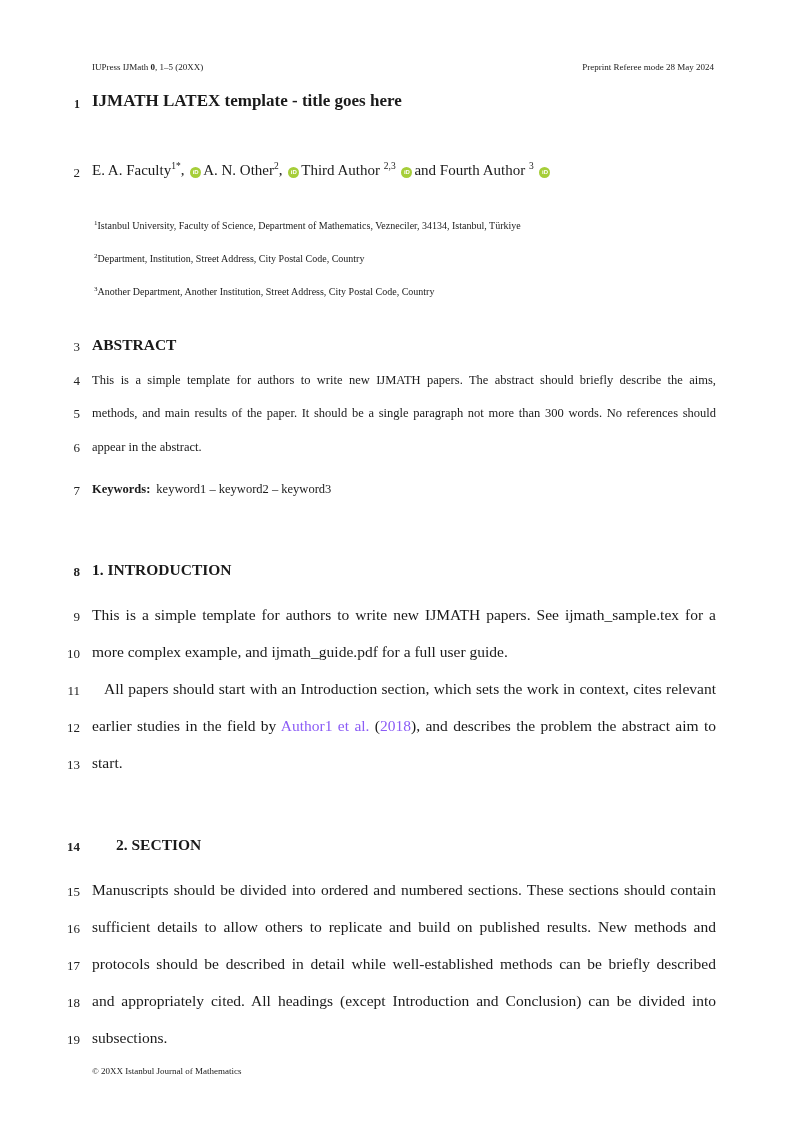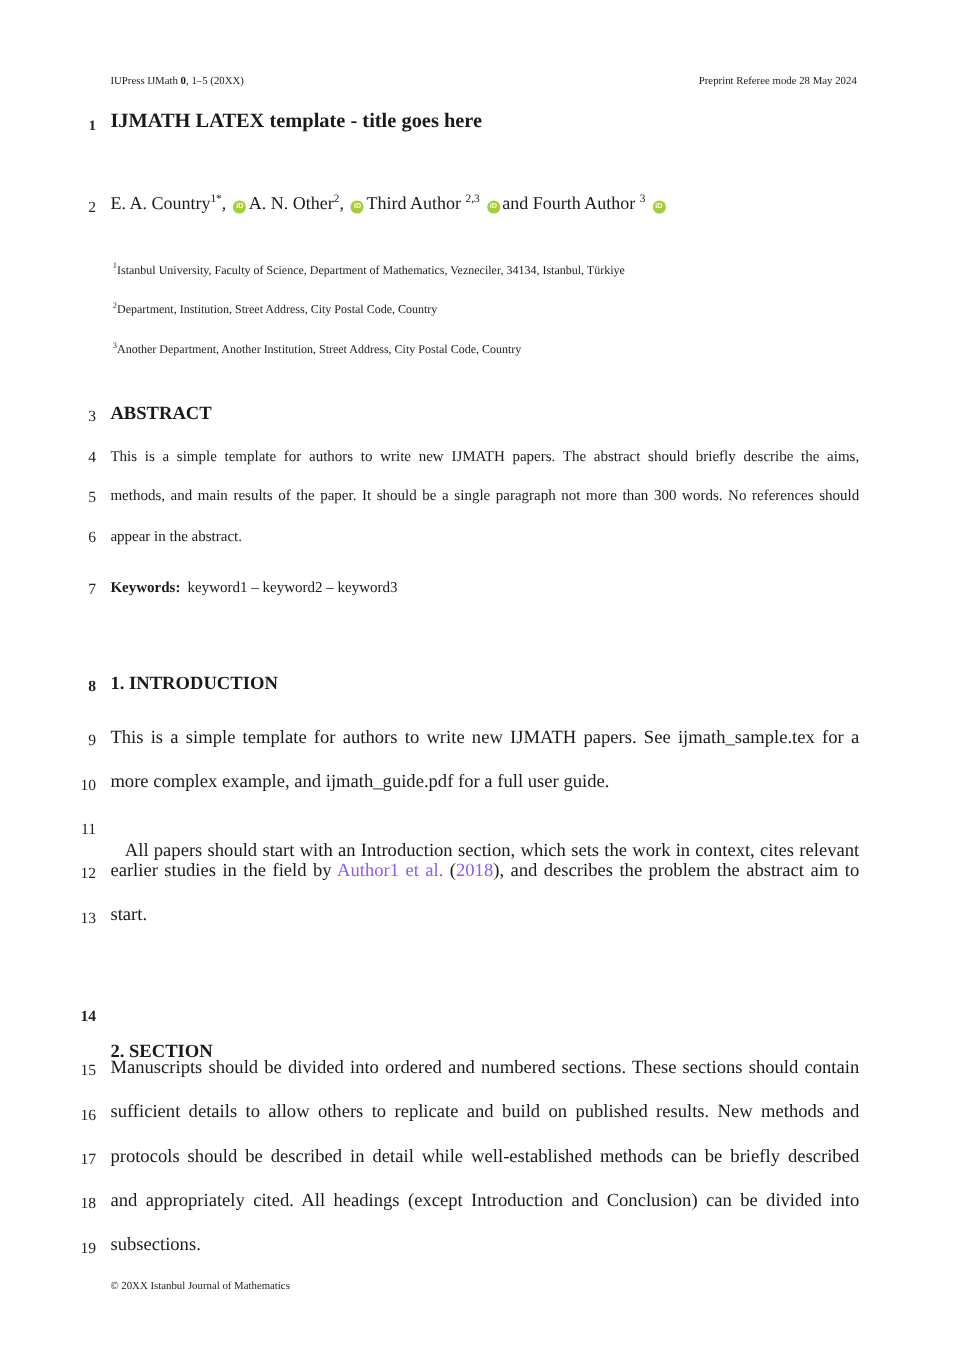--- a/index.html
+++ b/index.html
@@ -30,21 +30,21 @@
 <body>
 
 <div class="abs runhead" style="left:92px;text-align:center;"><span>IUPress IJMath </span><b>0</b><span>, 1–5 (20XX)</span></div>
 <div class="abs runhead" style="right:80px;">Preprint Referee mode 28 May 2024</div>
 
 <div class="ln" style="top:97px;font-size:12px;font-weight:bold;">1</div>
 <div class="abs title">IJMATH LATEX template - title goes here</div>
 
 <div class="ln" style="top:165px;">2</div>
 <div class="abs authors">
-  <span>E. A. Country</span><sup>1*</sup><span>,</span>
+  <span>E. A. Faculty</span><sup>1*</sup><span>,</span>
   <span class="orcid">iD</span><span>A. N. Other</span><sup>2</sup><span>,</span>
   <span class="orcid">iD</span><span>Third Author </span><sup>2,3</sup>
   <span class="orcid">iD</span><span>and Fourth Author </span><sup>3</sup>
   <span class="orcid">iD</span>
 </div>
 
 <div class="abs affil" style="top:220px;"><sup>1</sup><span>Istanbul University, Faculty of Science, Department of Mathematics, Vezneciler, 34134, Istanbul, Türkiye</span></div>
 <div class="abs affil" style="top:253px;"><sup>2</sup><span>Department, Institution, Street Address, City Postal Code, Country</span></div>
 <div class="abs affil" style="top:286px;"><sup>3</sup><span>Another Department, Another Institution, Street Address, City Postal Code, Country</span></div>
 
@@ -62,28 +62,28 @@
 <div class="abs kw"><b>Keywords:</b><span>keyword1 – keyword2 – keyword3</span></div>
 
 <div class="ln" style="top:564px;font-weight:bold;">8</div>
 <div class="abs section-h" style="top:561px;">1.  INTRODUCTION</div>
 
 <div class="ln" style="top:609px;">9</div>
 <div class="abs body-line just" style="top:606px;">This is a simple template for authors to write new IJMATH papers. See ijmath_sample.tex for a</div>
 <div class="ln" style="top:646px;">10</div>
 <div class="abs body-line" style="top:643px;">more complex example, and ijmath_guide.pdf for a full user guide.</div>
 <div class="ln" style="top:683px;">11</div>
-<div class="abs body-line" style="top:700px;left:104px;width:612px;text-align:justify;text-align-last:justify;">All papers should start with an Introduction section, which sets the work in context, cites relevant</div>
+<div class="abs body-line" style="top:680px;left:104px;width:612px;text-align:justify;text-align-last:justify;">All papers should start with an Introduction section, which sets the work in context, cites relevant</div>
 <div class="ln" style="top:720px;">12</div>
 <div class="abs body-line just" style="top:717px;"><span>earlier studies in the field by </span><span class="cite">Author1 et al.</span><span> (</span><span class="cite">2018</span><span>), and describes the problem the abstract aim to</span></div>
 <div class="ln" style="top:757px;">13</div>
 <div class="abs body-line" style="top:754px;">start.</div>
 
 <div class="ln" style="top:839px;font-weight:bold;">14</div>
-<div class="abs section-h" style="top:868px;">2.  SECTION</div>
+<div class="abs section-h" style="top:836px;margin-left:24px;">2.  SECTION</div>
 
 <div class="ln" style="top:884px;">15</div>
 <div class="abs body-line just" style="top:881px;">Manuscripts should be divided into ordered and numbered sections. These sections should contain</div>
 <div class="ln" style="top:921px;">16</div>
 <div class="abs body-line just" style="top:918px;">sufficient details to allow others to replicate and build on published results. New methods and</div>
 <div class="ln" style="top:958px;">17</div>
 <div class="abs body-line just" style="top:955px;">protocols should be described in detail while well-established methods can be briefly described</div>
 <div class="ln" style="top:995px;">18</div>
 <div class="abs body-line just" style="top:992px;">and appropriately cited. All headings (except Introduction and Conclusion) can be divided into</div>
 <div class="ln" style="top:1032px;">19</div>

